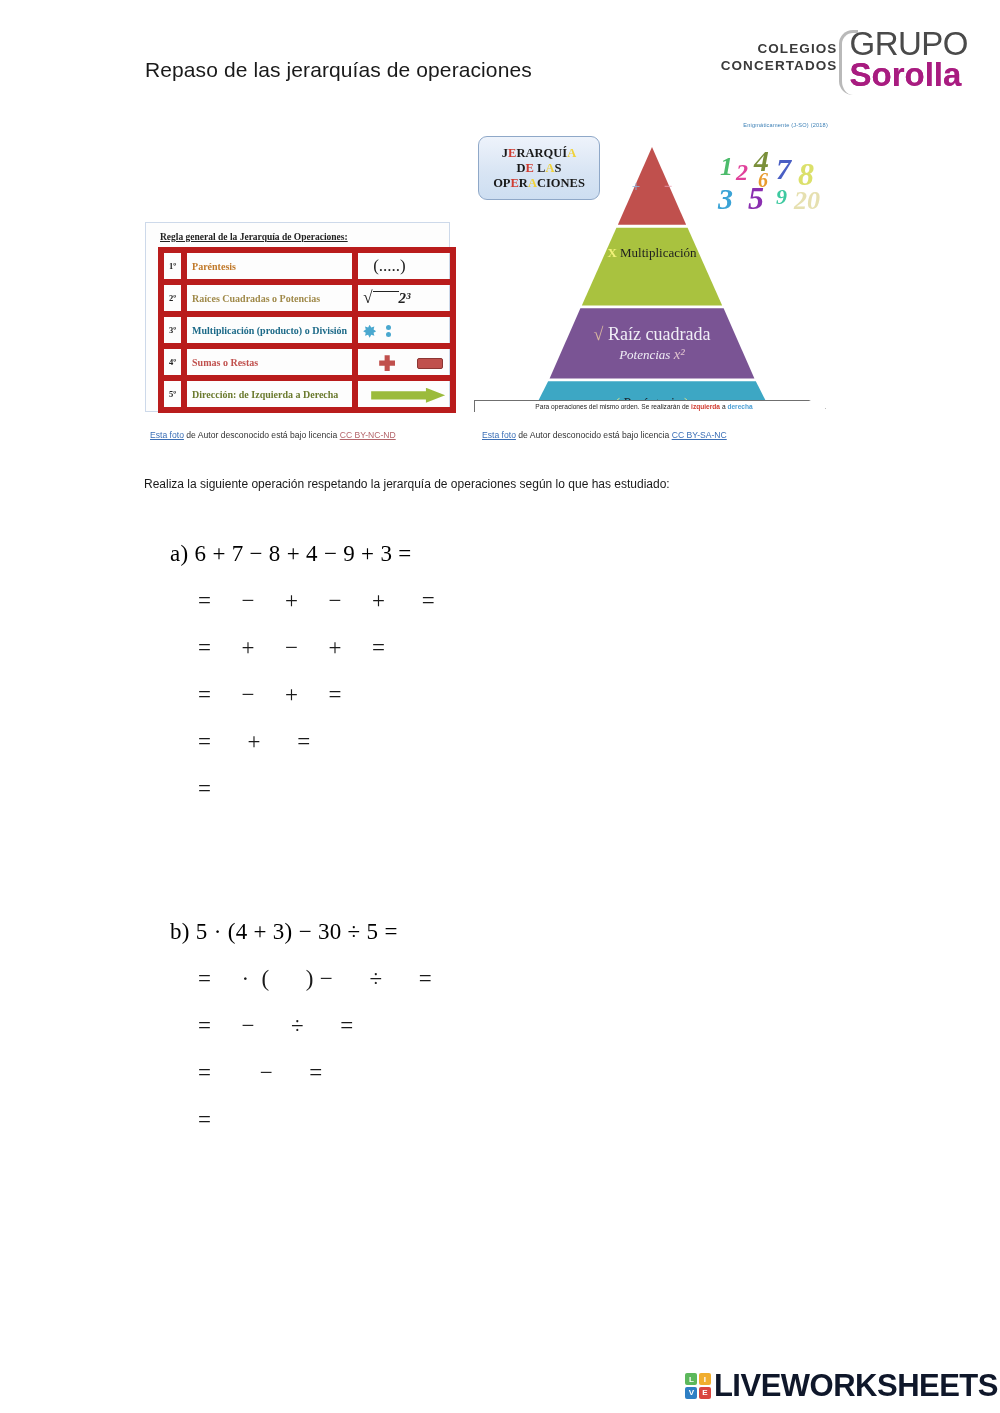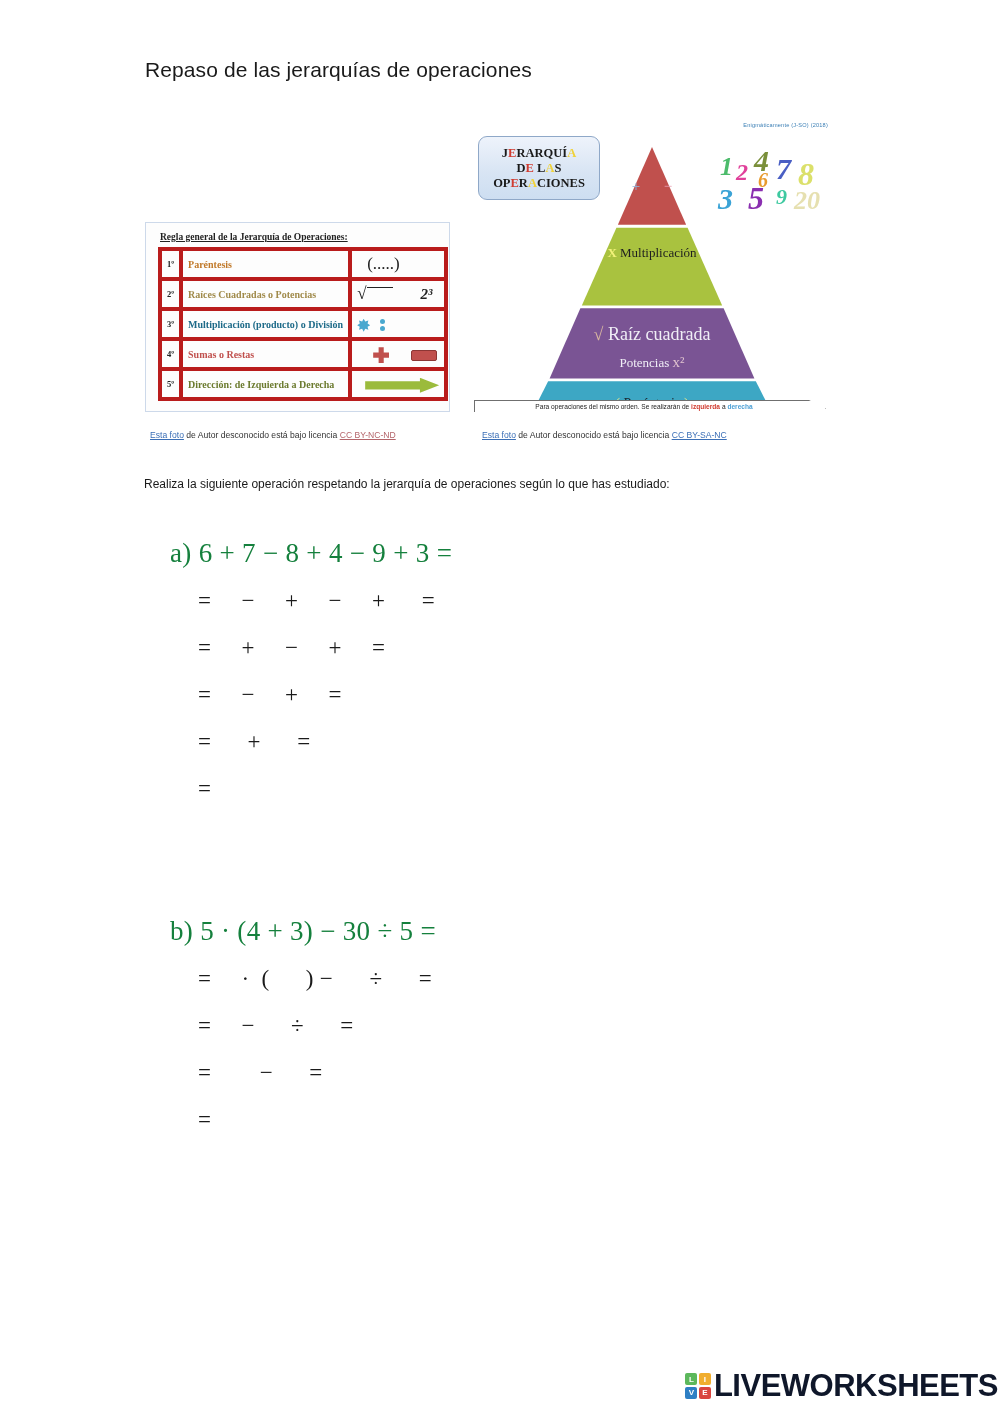--- a/index.html
+++ b/index.html
@@ -22,32 +22,32 @@
   .brand-sorolla{font-size:33px;font-weight:bold;line-height:32px;
      background:linear-gradient(90deg,#9c1a72 0%,#b3238a 35%,#c63fa0 70%,#d67ab8 100%);
      -webkit-background-clip:text;background-clip:text;color:#a81c80;}
   
   .fig-left{position:absolute;left:145px;top:222px;width:305px;height:190px;
      border:1px solid #cdd9ea;background:#fdfdfd;box-sizing:border-box;padding:6px 8px;}
   .fig-left-title{font-family:"Liberation Serif",serif;font-weight:bold;font-size:9.5px;
      color:#222;text-decoration:underline;margin:3px 0 5px 6px;}
   .rules-table{width:287px;margin-left:4px;border-collapse:collapse;
      font-family:"Liberation Serif",serif;}
-  .rules-table td{border:4px solid #b91c1c;height:26px;vertical-align:middle;padding:0 5px;}
+  .rules-table td{border:6px solid #b91c1c;height:26px;vertical-align:middle;padding:0 5px;}
   .rt-num{width:22px;text-align:center;font-size:8.5px;font-weight:bold;color:#222;}
   .rt-lab{font-size:10px;font-weight:bold;white-space:nowrap;}
   .c-paren{color:#c07828;}
   .c-raiz{color:#a08a4a;}
   .c-mult{color:#1d6a88;}
   .c-suma{color:#c0504d;}
   .c-dir{color:#6b7a2e;}
   .rt-ic{text-align:left;white-space:nowrap;}
   .paren-glyph{font-family:"Liberation Serif",serif;font-size:17px;color:#222;margin-left:10px;}
   .sqrt-glyph{font-family:"Liberation Serif",serif;font-size:17px;color:#222;}
-  .pow-glyph{font-family:"Liberation Serif",serif;font-size:15px;font-weight:bold;color:#222;font-style:italic;margin-left:28px;}
+  .pow-glyph{font-family:"Liberation Serif",serif;font-size:15px;font-weight:bold;color:#222;font-style:italic;}
   .burst{display:inline-block;width:13px;height:13px;background:#4aa8cf;vertical-align:middle;
      clip-path:polygon(50% 0,62% 22%,86% 14%,80% 38%,100% 50%,80% 62%,86% 86%,62% 78%,50% 100%,38% 78%,14% 86%,20% 62%,0 50%,20% 38%,14% 14%,38% 22%);}
   .divdots{display:inline-block;width:7px;vertical-align:middle;margin-left:10px;}
   .divdots i{display:block;width:5px;height:5px;border-radius:50%;background:#4aa8cf;margin:2px 0;}
   .plusred{display:inline-block;width:16px;height:16px;background:#c0504d;vertical-align:middle;margin-left:16px;
      clip-path:polygon(34% 0,66% 0,66% 34%,100% 34%,100% 66%,66% 66%,66% 100%,34% 100%,34% 66%,0 66%,0 34%,34% 34%);}
   .minusred{display:inline-block;width:24px;height:9px;background:#c0504d;border:1px solid #8c3634;
      vertical-align:middle;margin-left:22px;border-radius:2px;}
   .greenarrow{display:inline-block;width:74px;height:15px;margin-left:8px;background:#9bbb3c;
      vertical-align:middle;clip-path:polygon(0 22%,74% 22%,74% 0,100% 50%,74% 100%,74% 78%,0 78%);}
@@ -74,37 +74,48 @@
   .abt .blue{color:#4b9fd5;font-weight:bold;}
   
   .caption{position:absolute;font-size:8.6px;color:#333;font-family:"Liberation Sans",sans-serif;white-space:nowrap;}
   .caption a{text-decoration:underline;}
   .lk-blue{color:#3b6fb6;}
   .lk-red{color:#b4656a;}
   
   .instruction{position:absolute;left:144px;top:470px;width:720px;font-size:12px;
      line-height:29px;color:#1a1a1a;font-family:"Liberation Sans",sans-serif;}
   .exercise{position:absolute;left:170px;font-family:"Liberation Serif",serif;}
-  .ex-first{font-size:27px;color:#15803d;white-space:pre;letter-spacing:.3px;}
+  .ex-first{font-size:23px;color:#000000;white-space:pre;letter-spacing:.3px;}
   .ex-line{font-size:23px;color:#1a1a1a;white-space:pre;margin-left:28px;letter-spacing:.3px;}
   .ex-row{height:47px;display:flex;align-items:center;}
   
   .lws{position:absolute;right:2px;top:1368px;display:flex;align-items:center;}
   .lws-tiles{display:grid;grid-template-columns:12px 12px;grid-template-rows:12px 12px;gap:1.5px;margin-right:3px;}
   .lws-tiles div{border-radius:2px;color:#fff;font-size:8px;font-weight:bold;
      display:flex;align-items:center;justify-content:center;font-family:"Liberation Sans",sans-serif;}
   .t-l{background:#5cb85c;}.t-i{background:#f0ad2e;}.t-v{background:#2e7fc4;}.t-e{background:#d9443f;}
   .lws-word{font-size:31px;font-weight:bold;color:#0f172a;letter-spacing:-.5px;
      font-family:"Liberation Sans",sans-serif;}
 </style>
 </head>
 <body>
 
 <div class="page-header">
   <div class="doc-title">Repaso de las jerarquías de operaciones</div>
+  <div class="brand">
+    <div class="brand-left">
+      <div>COLEGIOS</div>
+      <div>CONCERTADOS</div>
+    </div>
+    <div class="brand-right">
+      <div class="brand-swoosh"></div>
+      <div class="brand-grupo">GRUPO</div>
+      <div class="brand-sorolla">Sorolla</div>
+    </div>
+  </div>
 </div>
 
 <div class="fig-left">
   <div class="fig-left-title">Regla general de la Jerarquía de Operaciones:</div>
   <table class="rules-table">
     <tbody>
         <tr>
       <td class="rt-num">1º</td>
       <td class="rt-lab c-paren">Paréntesis</td>
       <td class="rt-ic"><span class="paren-glyph">(.....)</span></td>
@@ -160,21 +171,21 @@
       <span style="color:#e8a0b4;">−</span>
     </div>
     <div class="pyr-text" style="top:115px;font-size:13px;">
       <span style="color:#f2f27a;font-weight:bold;">X</span>
       <span>Multiplicación</span>
     </div>
     <div class="pyr-text" style="top:194px;font-size:18px;color:#f0eef6;">
       <span style="color:#d8b6a0;">√</span>
       <span>Raíz cuadrada</span>
     </div>
-    <div class="pyr-text" style="top:224px;font-size:13px;color:#f0eef6;">
+    <div class="pyr-text" style="top:216px;font-size:13px;color:#f0eef6;font-style:italic;">
       <span>Potencias</span>
       <span style="color:#e0c3cf;font-size:15px;">x²</span>
     </div>
     <div class="pyr-text" style="top:266px;font-size:14px;color:#1b2a33;">
       <span style="color:#e8e88a;">(</span>
       <span>Paréntesis</span>
       <span style="color:#e8e88a;">)</span>
     </div>
 
   </div>

